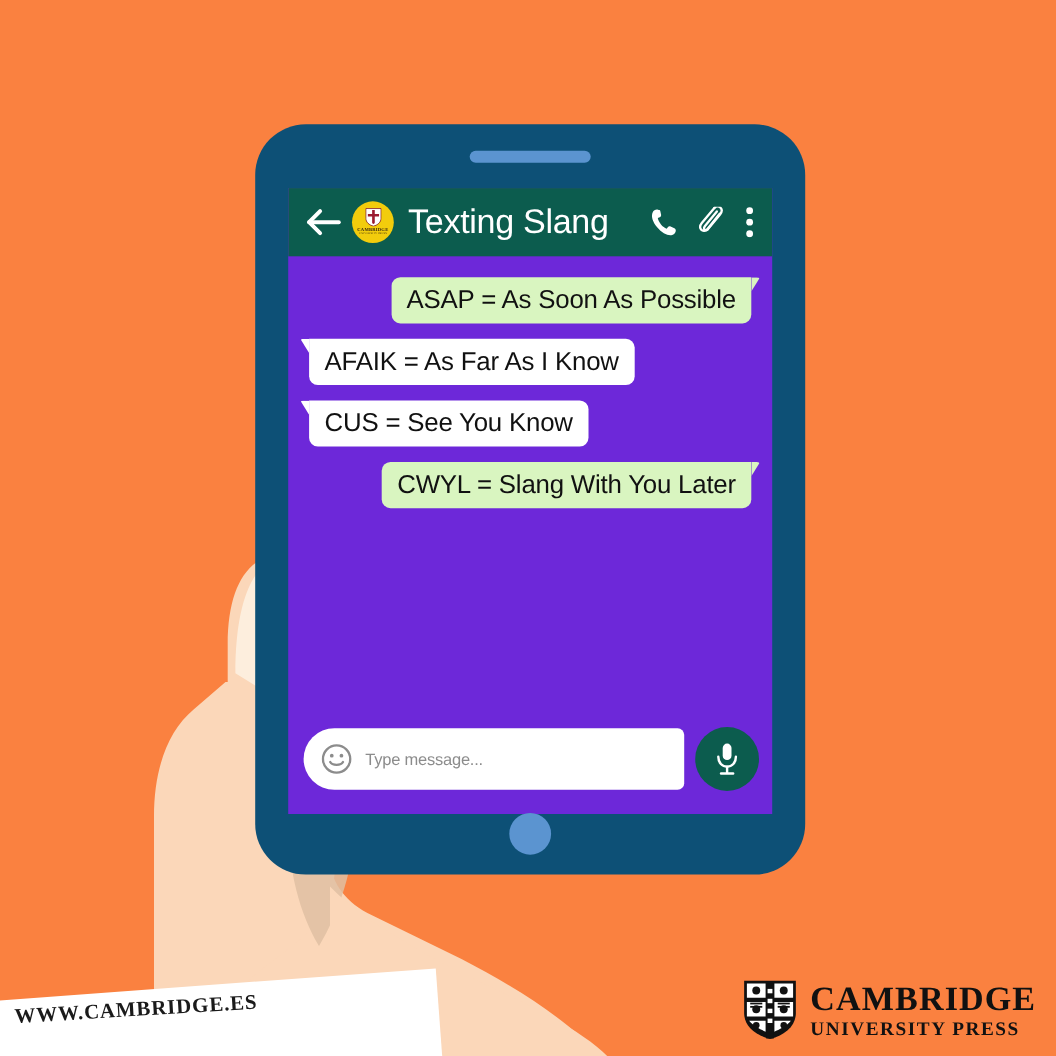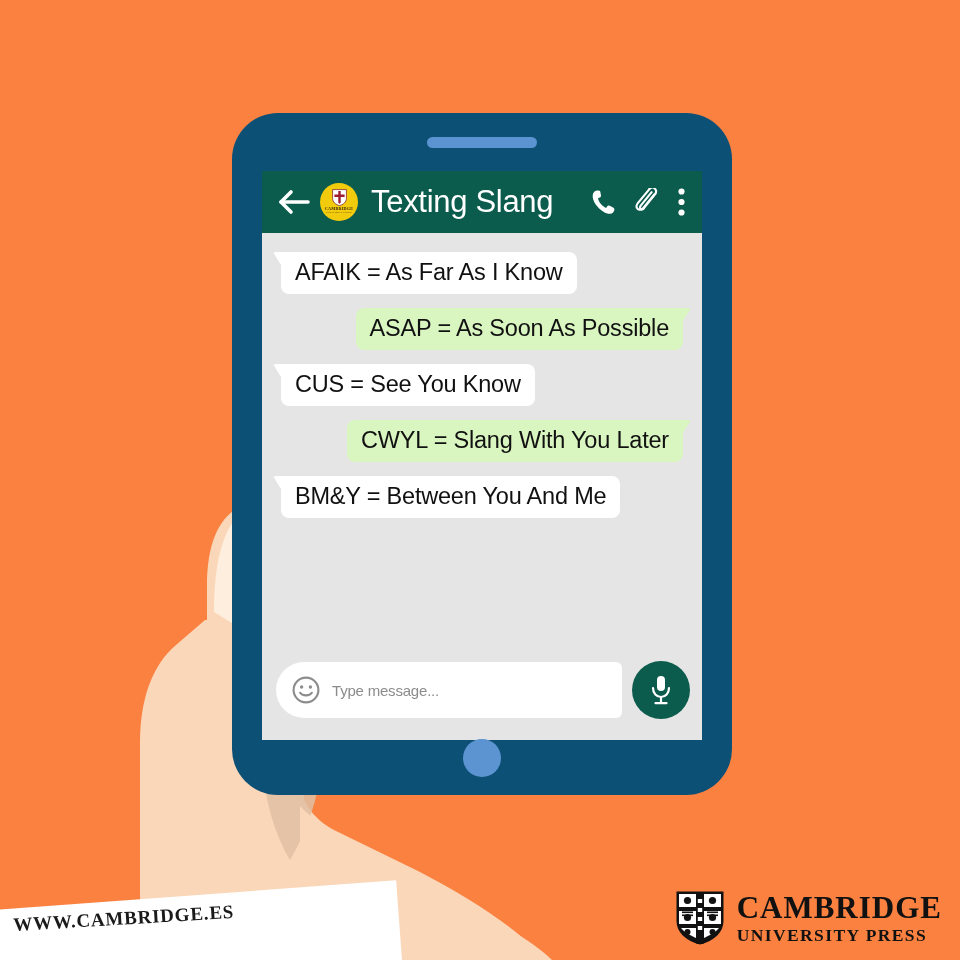--- a/index.html
+++ b/index.html
@@ -61,21 +61,21 @@
     height: 38px;
     border-radius: 50%;
     background: #5b94d0;
   }
   .screen {
     position: absolute;
     left: 30px;
     top: 58px;
     width: 440px;
     height: 569px;
-    background: #e5e5e5;
+    background: #6d28d9;
     overflow: hidden;
     display: flex;
     flex-direction: column;
   }
 
   
   .app-header {
     flex: 0 0 auto;
     height: 62px;
     background: #0c5c4e;
@@ -383,39 +383,36 @@
 
         <svg class="hdr-icon icon-menu" viewBox="0 0 7 28" xmlns="http://www.w3.org/2000/svg">
           <circle cx="3.5" cy="3.5" r="3.1" fill="#ffffff"></circle>
           <circle cx="3.5" cy="14" r="3.1" fill="#ffffff"></circle>
           <circle cx="3.5" cy="24.5" r="3.1" fill="#ffffff"></circle>
         </svg>
       </div>
 
       <div class="messages">
 
+        <div class="msg-row out">
+          <div class="bubble out">ASAP = As Soon As Possible</div>
+        </div>
+
         <div class="msg-row in">
           <div class="bubble in">AFAIK = As Far As I Know</div>
         </div>
 
-        <div class="msg-row out">
-          <div class="bubble out">ASAP = As Soon As Possible</div>
-        </div>
-
         <div class="msg-row in">
           <div class="bubble in">CUS = See You Know</div>
         </div>
 
         <div class="msg-row out">
           <div class="bubble out">CWYL = Slang With You Later</div>
         </div>
 
-        <div class="msg-row in">
-          <div class="bubble in">BM&amp;Y = Between You And Me</div>
-        </div>
 
       </div>
 
       <div class="composer">
         <div class="input-pill">
           <svg class="emoji-icon" viewBox="0 0 28 28" xmlns="http://www.w3.org/2000/svg">
             <circle cx="14" cy="14" r="12.4" fill="none" stroke="#8c8c8c" stroke-width="2.1"></circle>
             <circle cx="9.6" cy="11" r="1.7" fill="#8c8c8c"></circle>
             <circle cx="18.4" cy="11" r="1.7" fill="#8c8c8c"></circle>
             <path d="M8.2 16.8 C10 20.2 18 20.2 19.8 16.8" stroke="#8c8c8c" stroke-width="2.1" fill="none" stroke-linecap="round"></path>

